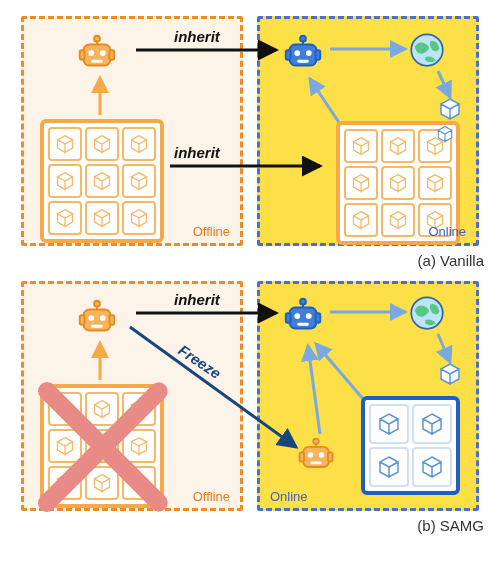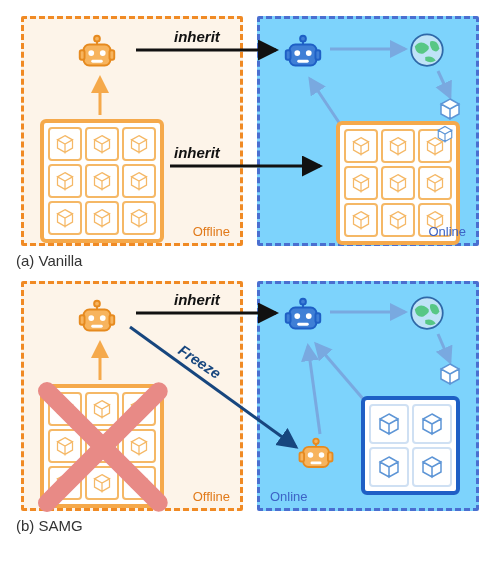--- a/index.html
+++ b/index.html
@@ -16,23 +16,23 @@
     justify-content: center;
   }
   .box {
     position: relative;
     width: 222px;
     height: 230px;
     border: 3px dashed;
     border-radius: 2px;
   }
   .offline { border-color: #f08a24; background: #fdf4e9; }
-  .online  { border-color: #4a6fd0; background: #7dd3fc; }
+  .online  { border-color: #4a6fd0; background: #fde047; }
   .caption {
-    text-align: left;
+    text-align: right;
     font-size: 15px;
     color: #333;
     margin: 6px 0 12px;
   }
   .phase-label {
     position: absolute;
     bottom: 4px;
     font-size: 13px;
   }
   .phase-label.offline-l { right: 10px; color: #e17a1a; }

